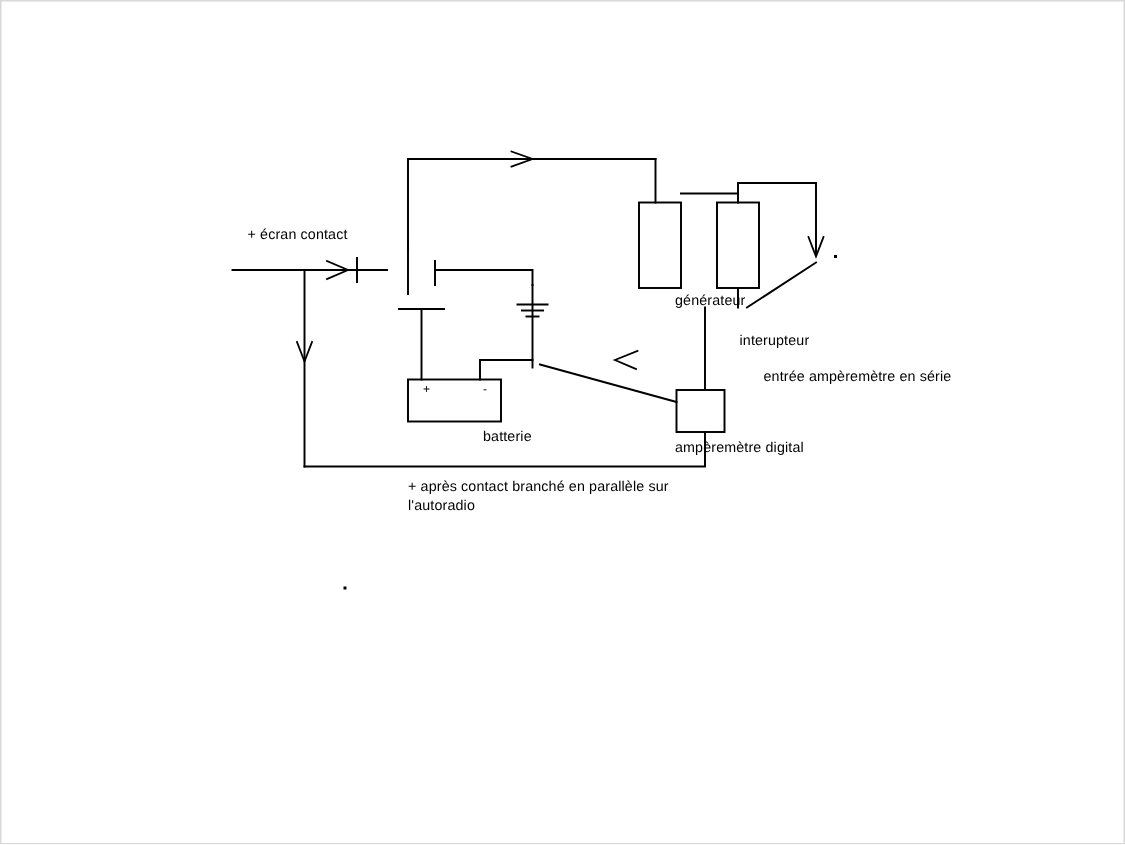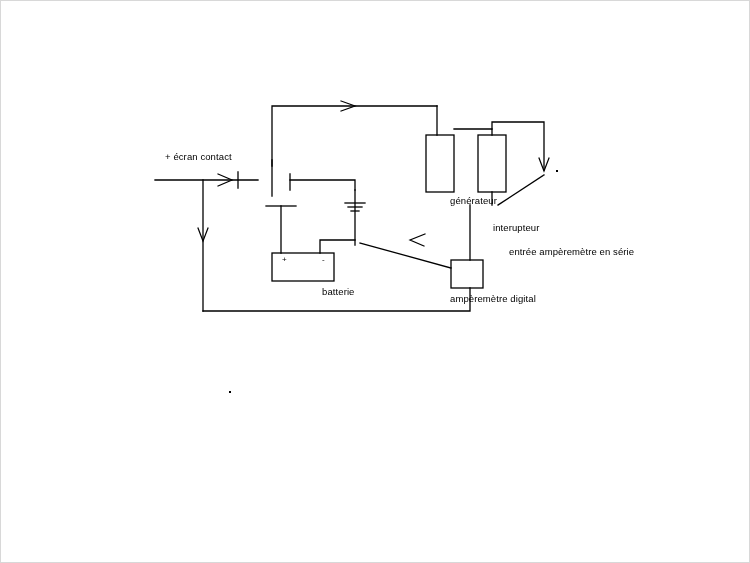--- a/index.html
+++ b/index.html
@@ -125,17 +125,19 @@
 
   <div class="lbl" style="left:493px; top:221px;">interupteur</div>
 
   <div class="lbl" style="left:509px; top:245px;">entrée ampèremètre en série</div>
 
 
   <div class="lbl" style="left:274px; top:285px;margin-left:48px;">batterie</div>
 
   <div class="lbl" style="left:450px; top:292px;text-align:right;">ampèremètre  digital</div>
 
+  <div class="lbl" style="left:272px; top:318px;">+ après contact branché en parallèle sur
+l'autoradio</div>
 
   <div style="position:absolute; left:556px; top:170px; width:2px; height:2px; background:#000;"></div>
   <div style="position:absolute; left:229px; top:391px; width:2px; height:2px; background:#000;"></div>
 
 </div>
 
 </body></html>

